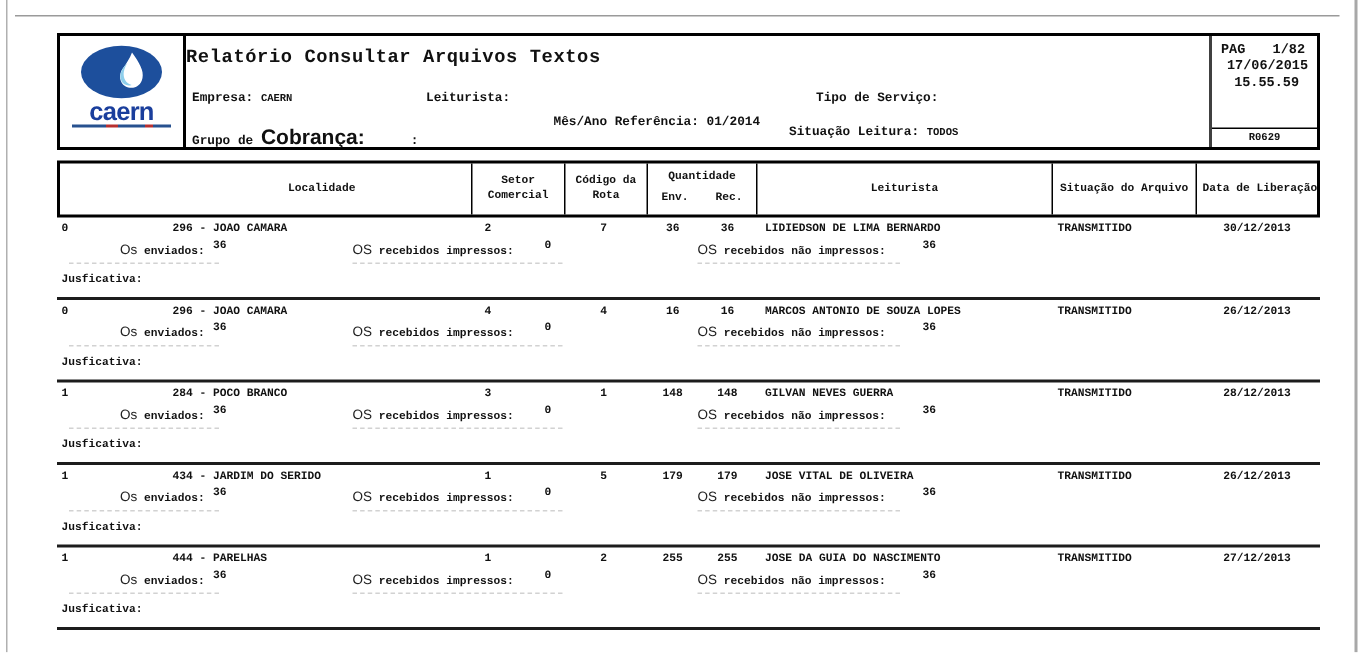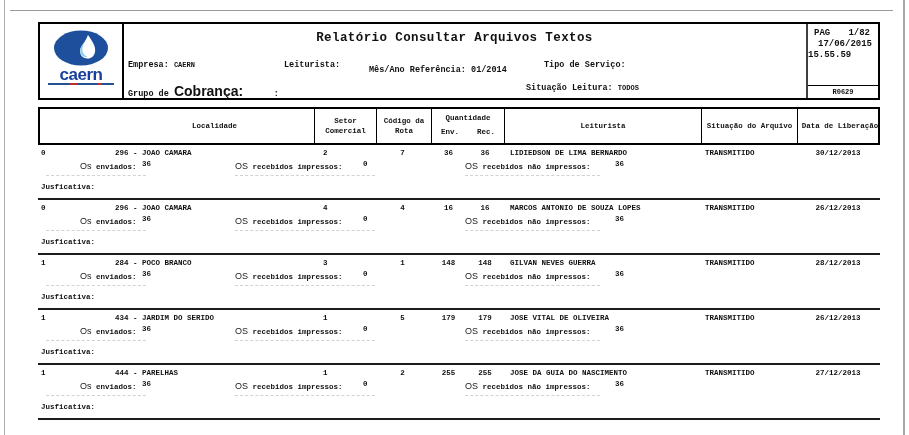--- a/index.html
+++ b/index.html
@@ -14,30 +14,30 @@
   .header-box{position:absolute;left:38px;top:22px;width:842px;height:78px;
               border:2px solid #000;box-sizing:border-box;background:#fff;}
   .logo-cell{position:absolute;left:0;top:0;bottom:0;width:84px;border-right:2px solid #000;
              box-sizing:border-box;text-align:center;}
   .logo-oval{display:block;margin:5px auto 0;}
   .logo-word{font-family:"Liberation Sans","DejaVu Sans",sans-serif;font-weight:700;
              font-size:17px;line-height:15px;color:#1a3e9c;letter-spacing:-0.5px;}
   .logo-tagline{margin:1px auto 0;width:66px;height:2px;
       background:linear-gradient(90deg,#27518f 0 34%,#b83030 34% 46%,#27518f 46% 74%,#b83030 74% 82%,#27518f 82% 100%);}
   .mid-cell{position:absolute;left:84px;right:93px;top:0;bottom:0;}
-  .rpt-title{position:absolute;left:0;right:0;top:7px;text-align:center;
+  .rpt-title{position:absolute;left:0;right:0;top:7px;text-align:left;
              font-weight:700;font-size:12.5px;letter-spacing:0.4px;}
   .fld{position:absolute;font-size:8.5px;font-weight:700;white-space:pre;}
   .fld .small{font-size:7px;}
   .sansb{font-family:"Liberation Sans","DejaVu Sans",sans-serif;font-weight:700;font-size:14px;}
   .pag-cell{position:absolute;right:0;top:0;bottom:0;width:72px;border-left:2px solid #404040;
             box-sizing:border-box;font-size:9px;font-weight:700;}
   .pag-line1{display:flex;justify-content:space-between;padding:4px 8px 0 6px;}
   .pag-date{text-align:right;padding:1px 6px 0 0;}
-  .pag-time{padding:1px 12px 0 0;}
+  .pag-time{text-align:right;padding:1px 12px 0 0;}
   .pag-code{position:absolute;left:0;right:0;bottom:0;height:13px;border-top:1.5px solid #000;
             text-align:center;font-size:7px;font-weight:700;padding-top:2px;box-sizing:border-box;}
 
   
   .thead{position:absolute;left:38px;top:107px;width:842px;height:38px;
          border:2px solid #000;box-sizing:border-box;background:#fff;}
   .th{position:absolute;top:0;bottom:0;border-right:1.5px solid #000;box-sizing:border-box;
       display:flex;align-items:center;justify-content:center;text-align:center;
       font-size:7.5px;font-weight:700;line-height:1.35;}
   .th.last{border-right:none;}
@@ -95,21 +95,21 @@
       <div class="logo-word">caern</div>
       <div class="logo-tagline"></div>
     </div>
 
     <div class="mid-cell">
       <div class="rpt-title">Relatório Consultar Arquivos Textos</div>
       <span class="fld" style="left:4px;top:36px;"><span>Empresa:</span> <span class="small">CAERN</span></span>
       <span class="fld" style="left:160px;top:36px;">Leiturista:</span>
       <span class="fld" style="left:420px;top:36px;">Tipo de Serviço:</span>
       <span class="fld" style="left:4px;top:59px;"><span>Grupo de</span> <span class="sansb">Cobrança:</span>      <span>:</span></span>
-      <span class="fld" style="left:235px;top:41px;padding-left:10px;"><span>Mês/Ano Referência:</span> <span>01/2014</span></span>
+      <span class="fld" style="left:235px;top:52px;padding-left:10px;"><span>Mês/Ano Referência:</span> <span>01/2014</span></span>
       <span class="fld" style="left:402px;top:59px;"><span>Situação Leitura:</span> <span class="small">TODOS</span></span>
     </div>
 
     <div class="pag-cell">
       <div class="pag-line1">
         <span>PAG</span>
         <span>1/82</span>
       </div>
       <div class="pag-date">17/06/2015</div>
       <div class="pag-time">15.55.59</div>

